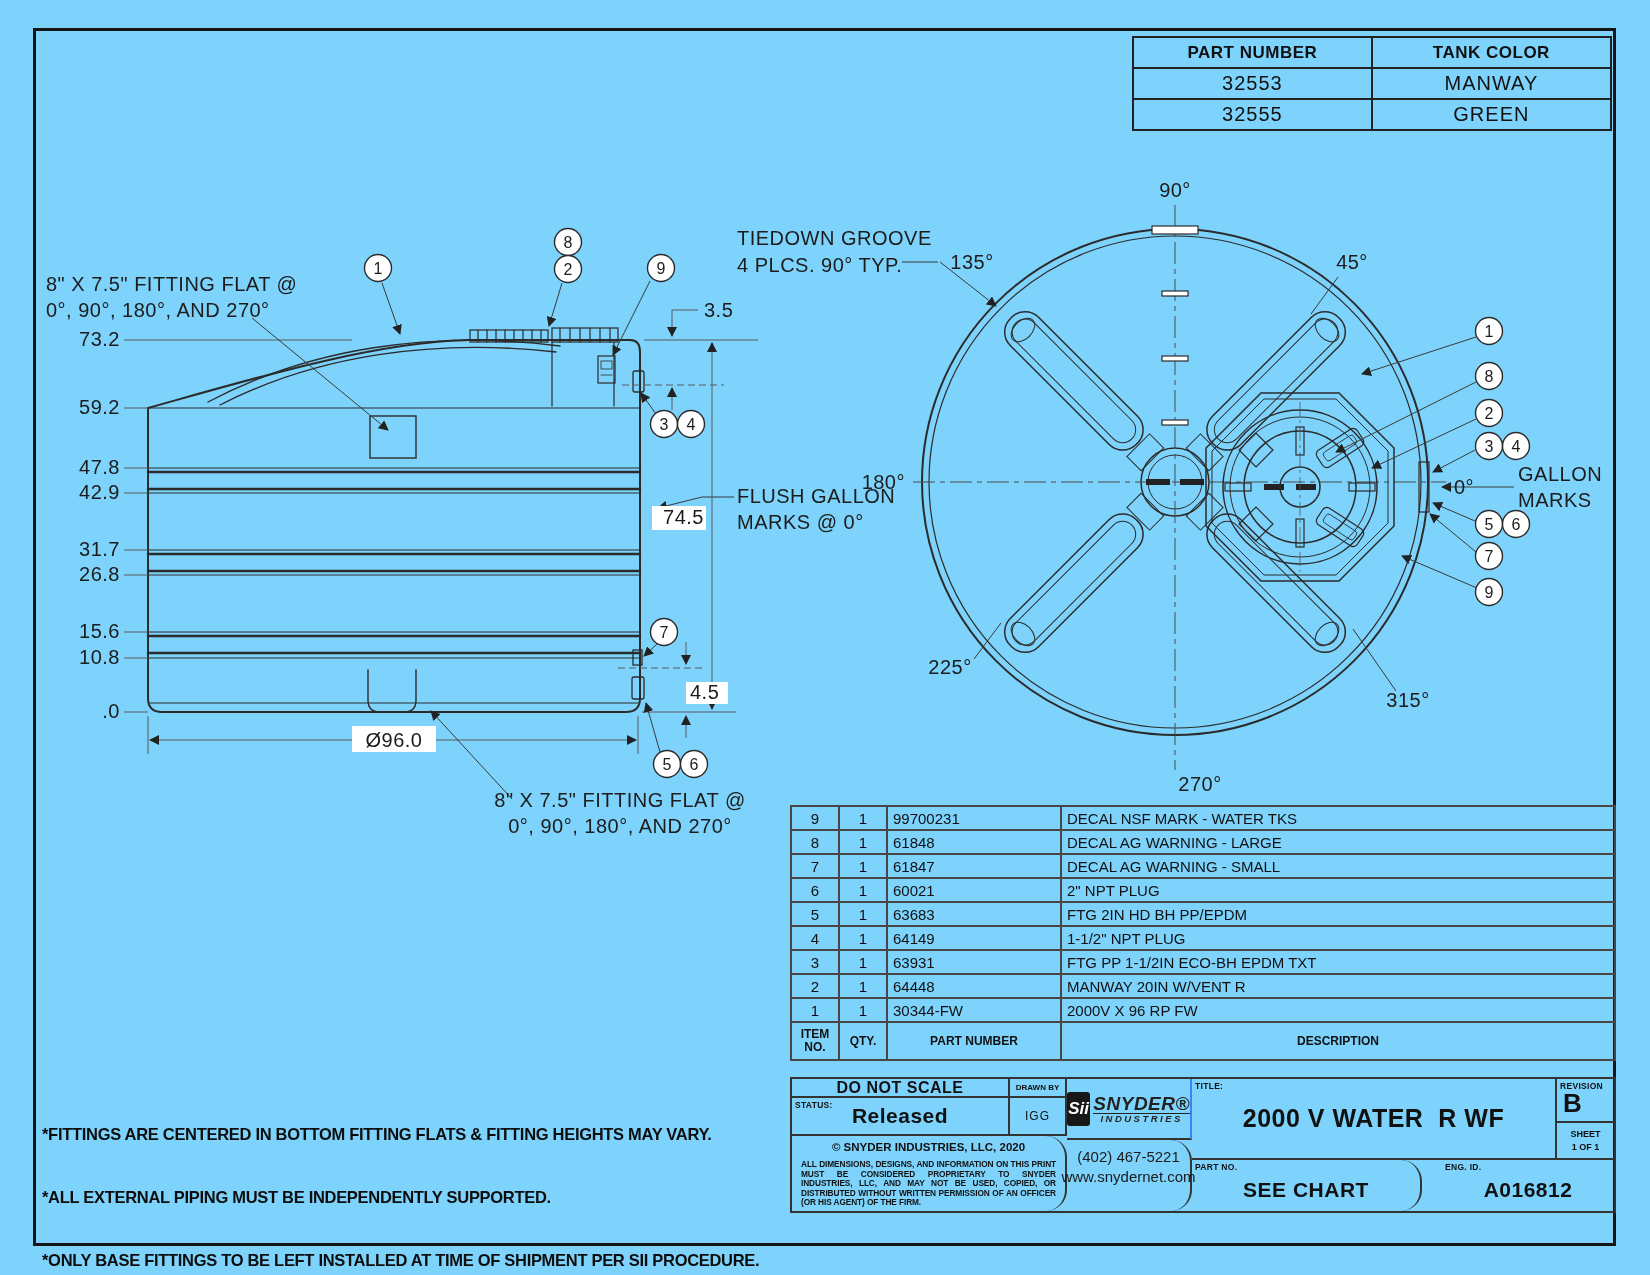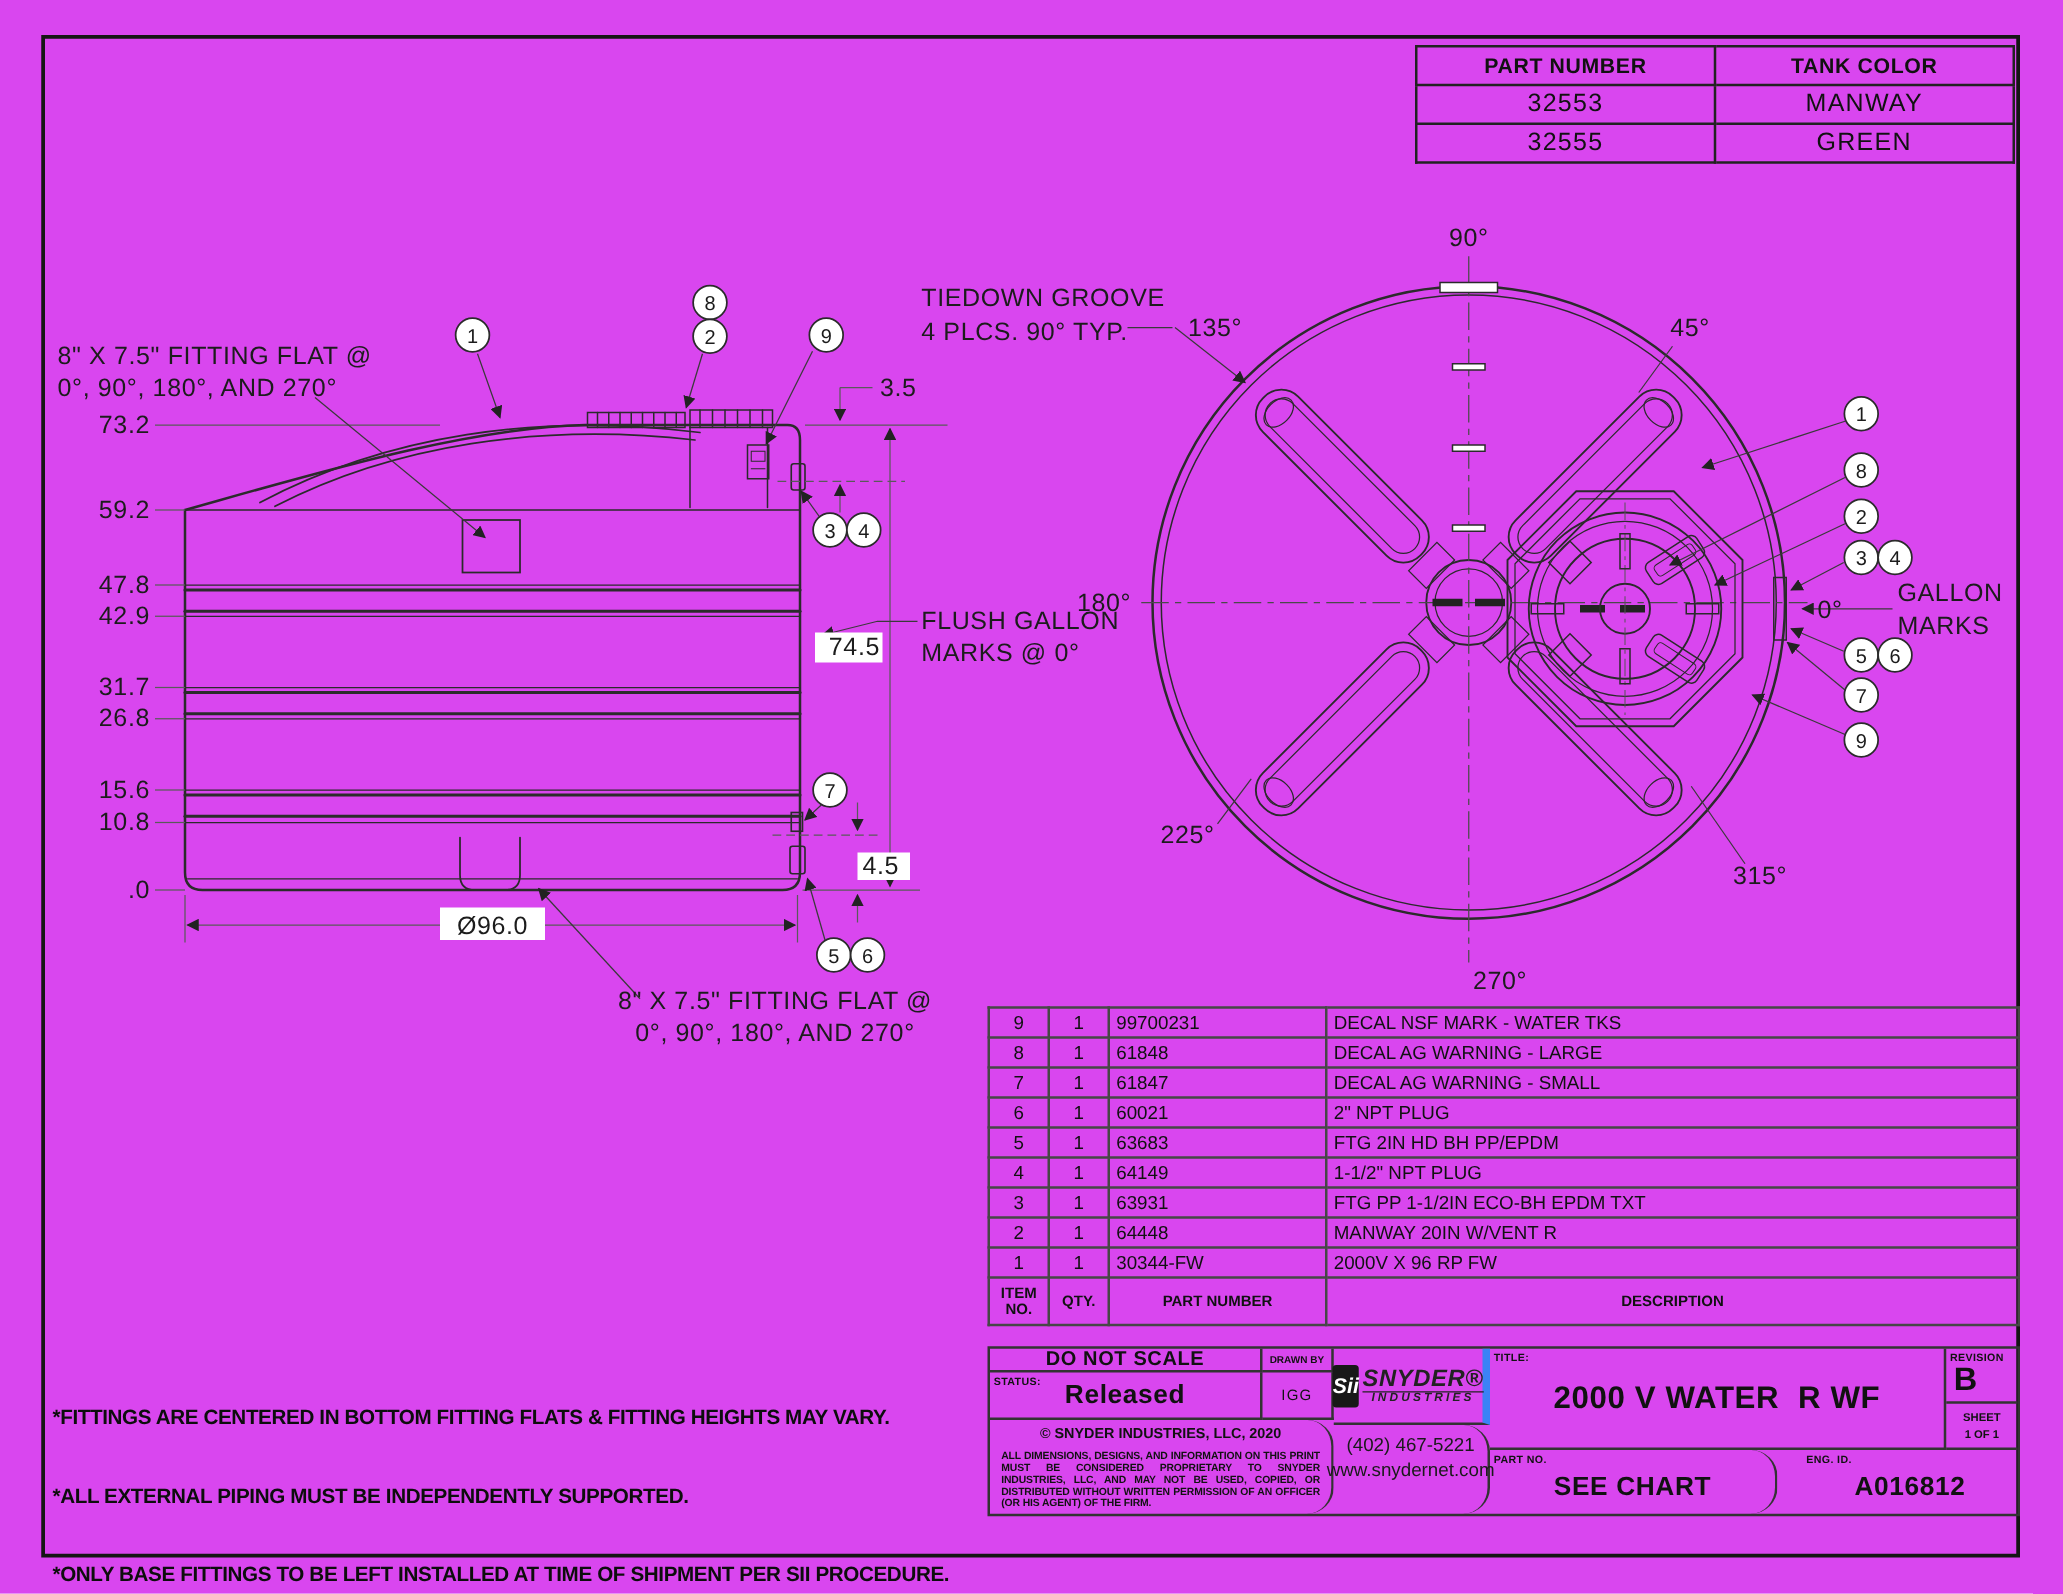--- a/index.html
+++ b/index.html
@@ -1,16 +1,16 @@
 <!DOCTYPE html>
 <html><head>
 <meta charset="utf-8">
 <style>
   html,body{margin:0;padding:0;background:#fff;}
-  #sheet{position:relative;width:1650px;height:1275px;background:#d946ef;overflow:hidden;
+  #sheet{position:relative;width:1650px;height:1275px;background:#7dd3fc;overflow:hidden;
          font-family:"Liberation Sans",sans-serif;color:#111;}
   #border{position:absolute;left:33px;top:28px;width:1577px;height:1212px;border:3px solid #151515;}
 
   
   #part-table{position:absolute;left:1132px;top:36px;width:480px;border-collapse:collapse;}
   #part-table td{border:2px solid #222;width:240px;height:27px;text-align:center;vertical-align:middle;}
   #part-table .hdr{font-weight:bold;font-size:17px;letter-spacing:.5px;}
   #part-table .val{font-size:20px;letter-spacing:1px;}
 
   
@@ -446,21 +446,21 @@
         <span class="lbl">STATUS:</span>
         <div class="status-val">Released</div>
       </div>
       <div class="cell igg">IGG</div>
       <div class="cell legalbox noBB">
         <div class="copyr">© SNYDER INDUSTRIES, LLC, 2020</div>
         <div class="legal">ALL DIMENSIONS, DESIGNS, AND INFORMATION ON THIS PRINT MUST BE CONSIDERED PROPRIETARY TO SNYDER INDUSTRIES, LLC, AND MAY NOT BE USED, COPIED, OR DISTRIBUTED WITHOUT WRITTEN PERMISSION OF AN OFFICER (OR HIS AGENT) OF THE FIRM.</div>
       </div>
     </div>
     <div id="tb-mid">
-      <div class="cell logobox noRB" style="border-right:6px solid #3b82f6;">
+      <div class="cell logobox noRB" style="border-right:2px solid #3b82f6;">
         <span class="sii">Sii</span>
         <span class="snyder">
           <div class="l1">SNYDER®</div>
           <div class="l2">INDUSTRIES</div>
         </span>
       </div>
       <div class="cell phonebox noBB">
         <div>(402) 467-5221</div>
         <div>www.snydernet.com</div>
       </div>

